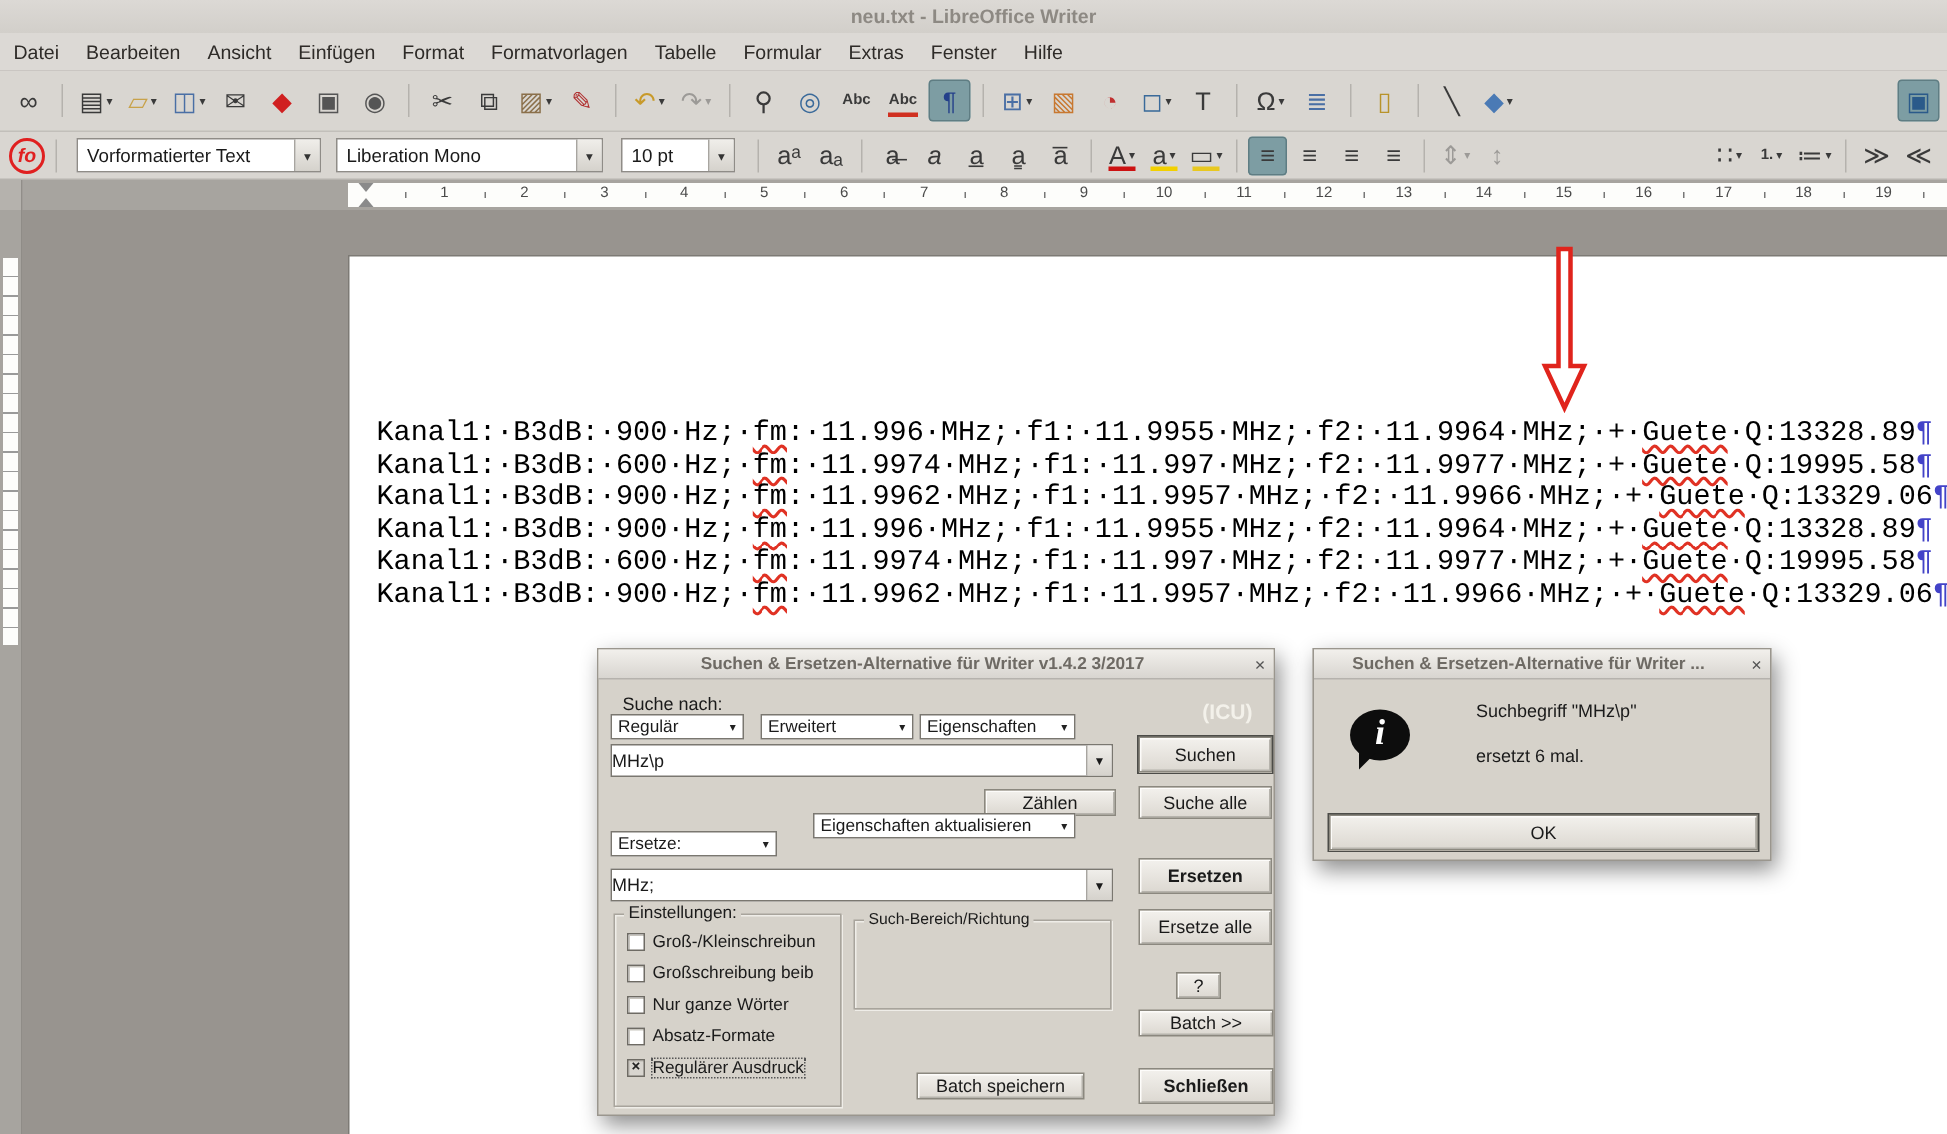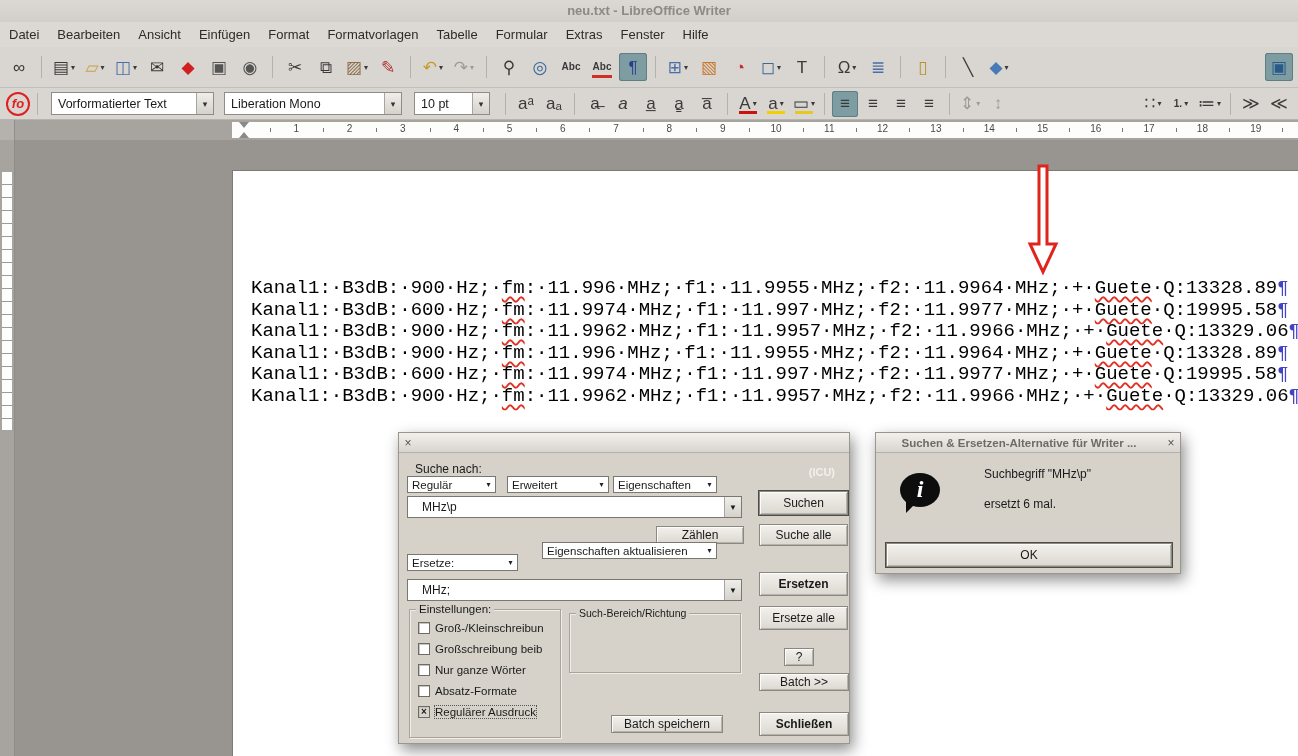--- a/index.html
+++ b/index.html
@@ -74,37 +74,37 @@
     box-shadow:3px 6px 14px rgba(0,0,0,.45); z-index:5; font-size:12px; color:#1a1a1a; }
   .sr-dialog { left:398px; top:292px; width:452px; height:312px; }
   .result-dialog { left:875px; top:292px; width:306px; height:142px; z-index:6; }
   .dlg-title { position:absolute; left:0; top:0; right:0; height:20px;
     background:linear-gradient(#f2f0ec,#d8d5d0); border-bottom:1px solid #b5b2ad; display:flex; align-items:center; }
   .dlg-title-text { flex:1; text-align:center; font-size:11.5px; font-weight:bold; color:#6e6a64;
     white-space:nowrap; overflow:hidden; }
   .dlg-close { width:18px; text-align:center; font-size:12px; color:#555; flex:none; }
   .dlg-body { position:absolute; left:0; right:0; top:20px; bottom:0; }
 
-  .icu { position:absolute; right:14px; top:13px; color:#f3f1ea; font-size:11px; font-weight:bold; }
+  .icu { position:absolute; right:14px; top:13px; color:#f3f1ea; font-size:14px; font-weight:bold; }
   .suche-nach { position:absolute; left:16px; top:9px; }
 
   .ddl { position:absolute; height:17px; background:#fff; border:1px solid #7a7770;
     display:flex; align-items:center; font-size:11.5px; }
   .ddl .val { flex:1; padding:0 4px; white-space:nowrap; overflow:hidden; }
   .dda { width:13px; font-size:8px; text-align:center; color:#222; flex:none; }
   .ddl-regular { left:8px; top:23px; width:89px; }
   .ddl-erweitert { left:108px; top:23px; width:102px; }
   .ddl-props1 { left:214px; top:23px; width:104px; }
   .ddl-ersetze { left:8px; top:101px; width:111px; }
   .ddl-props2 { left:143px; top:89px; width:175px; }
 
   .combo2 { position:absolute; height:22px; background:#fff; border:1px solid #7a7770; display:flex; }
   .search-combo { left:8px; top:43px; width:335px; }
   .replace-combo { left:8px; top:126px; width:335px;justify-content:flex-end; }
-  .combo2-text { flex:1; padding:3px 14px; white-space:nowrap; overflow:hidden; }
+  .combo2-text { flex:1; padding:3px 0; white-space:nowrap; overflow:hidden; }
   .combo2-arrow { width:17px; background:linear-gradient(#f0eeea,#d5d2cc); border-left:1px solid #a8a5a0;
     font-size:8px; display:flex; align-items:center; justify-content:center; flex:none; }
 
   .btn { position:absolute; background:linear-gradient(#f3f1ed,#dcd8d1); border:1px solid #8b887f;
     box-shadow:inset 1px 1px 0 #fdfcfa, inset -1px -1px 0 #b6b3ac; font-size:12px; color:#1a1a1a;
     font-family:"Liberation Sans", sans-serif; padding:0; cursor:default; }
   .btn.bold { font-weight:bold; }
   .btn.default-focus { box-shadow:0 0 0 1px #4c4c48, inset 1px 1px 0 #fdfcfa, inset -1px -1px 0 #b6b3ac; }
   .btn-suchen { left:360px; top:38px; width:89px; height:24px; }
   .btn-zaehlen { left:257px; top:73px; width:88px; height:18px; }
@@ -390,20 +390,21 @@
     <div class="page">
       <div class="doc-text" id="doc-text"><div class="dline"><span>Kanal1:·B3dB:·900·Hz;·</span><span class="misspelled">fm</span><span>:·11.996·MHz;·f1:·11.9955·MHz;·f2:·11.9964·MHz;·+·</span><span class="misspelled">Guete</span><span>·Q:13328.89</span><span class="pilcrow">¶</span></div><div class="dline"><span>Kanal1:·B3dB:·600·Hz;·</span><span class="misspelled">fm</span><span>:·11.9974·MHz;·f1:·11.997·MHz;·f2:·11.9977·MHz;·+·</span><span class="misspelled">Guete</span><span>·Q:19995.58</span><span class="pilcrow">¶</span></div><div class="dline"><span>Kanal1:·B3dB:·900·Hz;·</span><span class="misspelled">fm</span><span>:·11.9962·MHz;·f1:·11.9957·MHz;·f2:·11.9966·MHz;·+·</span><span class="misspelled">Guete</span><span>·Q:13329.06</span><span class="pilcrow">¶</span></div><div class="dline"><span>Kanal1:·B3dB:·900·Hz;·</span><span class="misspelled">fm</span><span>:·11.996·MHz;·f1:·11.9955·MHz;·f2:·11.9964·MHz;·+·</span><span class="misspelled">Guete</span><span>·Q:13328.89</span><span class="pilcrow">¶</span></div><div class="dline"><span>Kanal1:·B3dB:·600·Hz;·</span><span class="misspelled">fm</span><span>:·11.9974·MHz;·f1:·11.997·MHz;·f2:·11.9977·MHz;·+·</span><span class="misspelled">Guete</span><span>·Q:19995.58</span><span class="pilcrow">¶</span></div><div class="dline"><span>Kanal1:·B3dB:·900·Hz;·</span><span class="misspelled">fm</span><span>:·11.9962·MHz;·f1:·11.9957·MHz;·f2:·11.9966·MHz;·+·</span><span class="misspelled">Guete</span><span>·Q:13329.06</span><span class="pilcrow">¶</span></div></div>
     </div>
 
     <svg class="red-arrow" width="42" height="112" viewBox="0 0 42 112">
       <polygon points="17,2 25,2 25,80 34,80 21,108 8,80 17,80" fill="#ffffff" stroke="#e0241c" stroke-width="3" stroke-linejoin="miter"></polygon>
     </svg>
 
     <div class="dialog sr-dialog">
       <div class="dlg-title">
+        <span class="dlg-title-text">Suchen &amp; Ersetzen-Alternative für Writer  v1.4.2  3/2017</span>
         <span class="dlg-close">×</span>
       </div>
       <div class="dlg-body">
         <span class="icu">(ICU)</span>
         <span class="suche-nach">Suche nach:</span>
 
         <div class="ddl ddl-regular">
           <span class="val">Regulär</span>
           <span class="dda">▾</span>
         </div>

